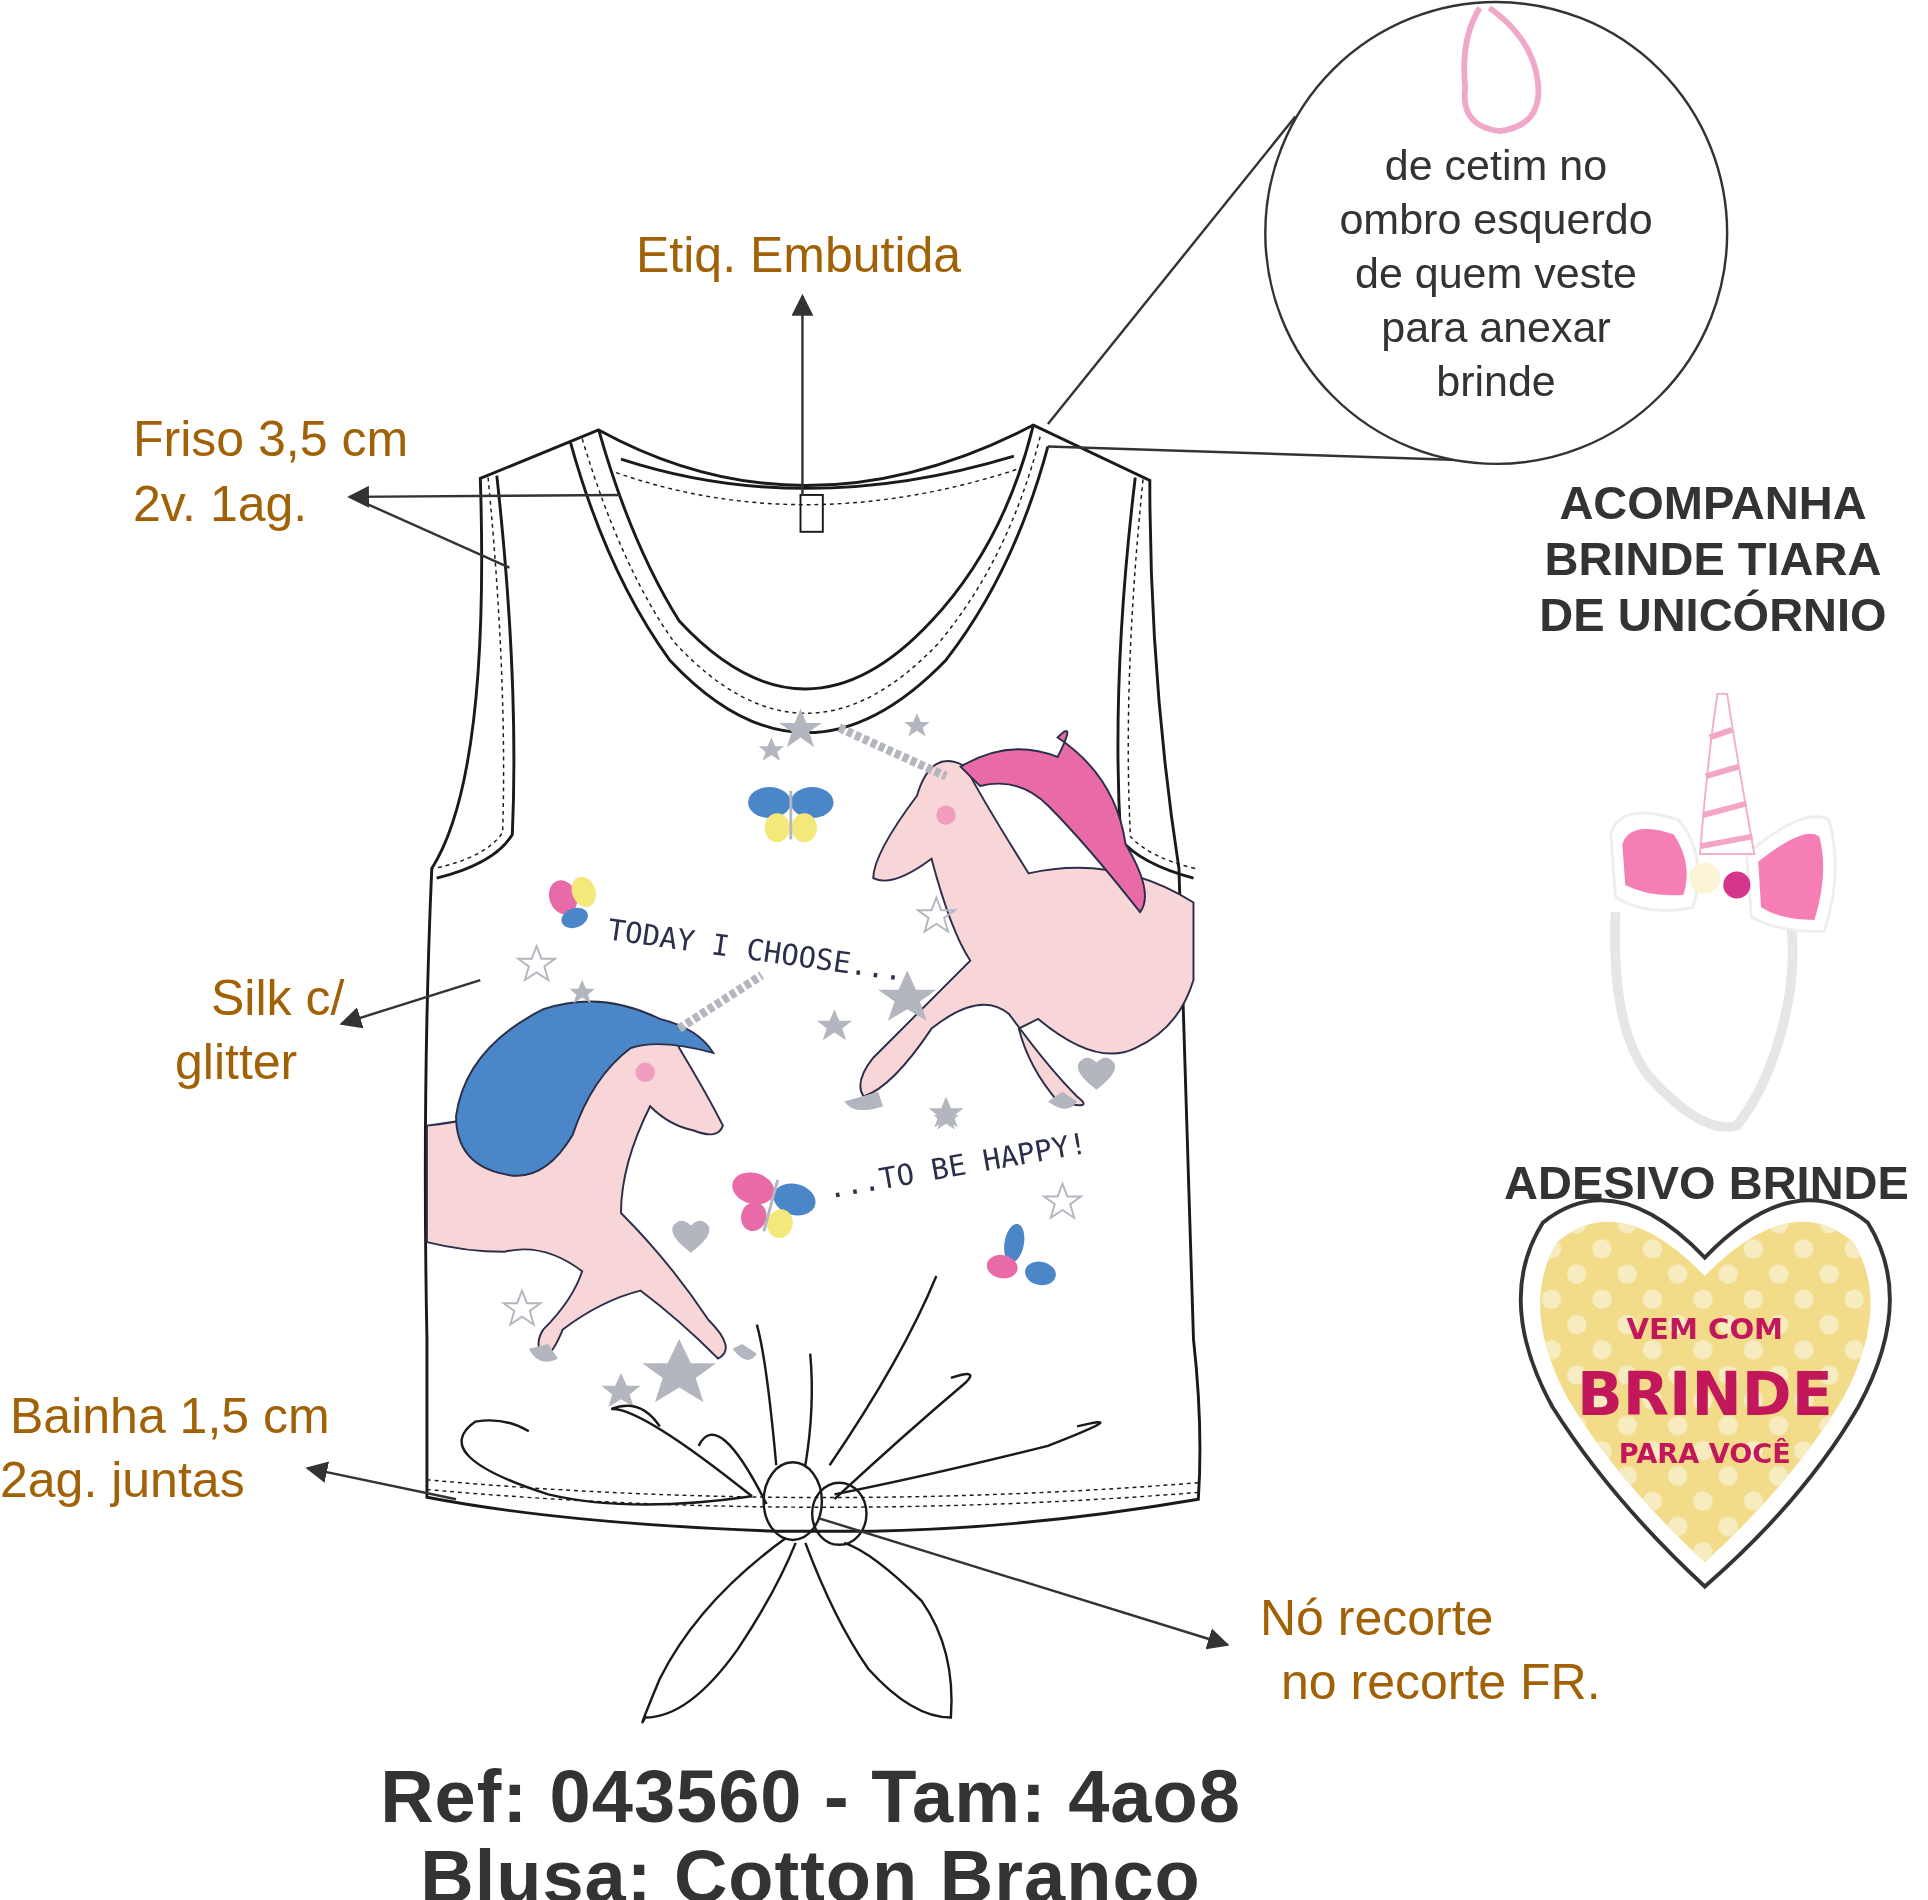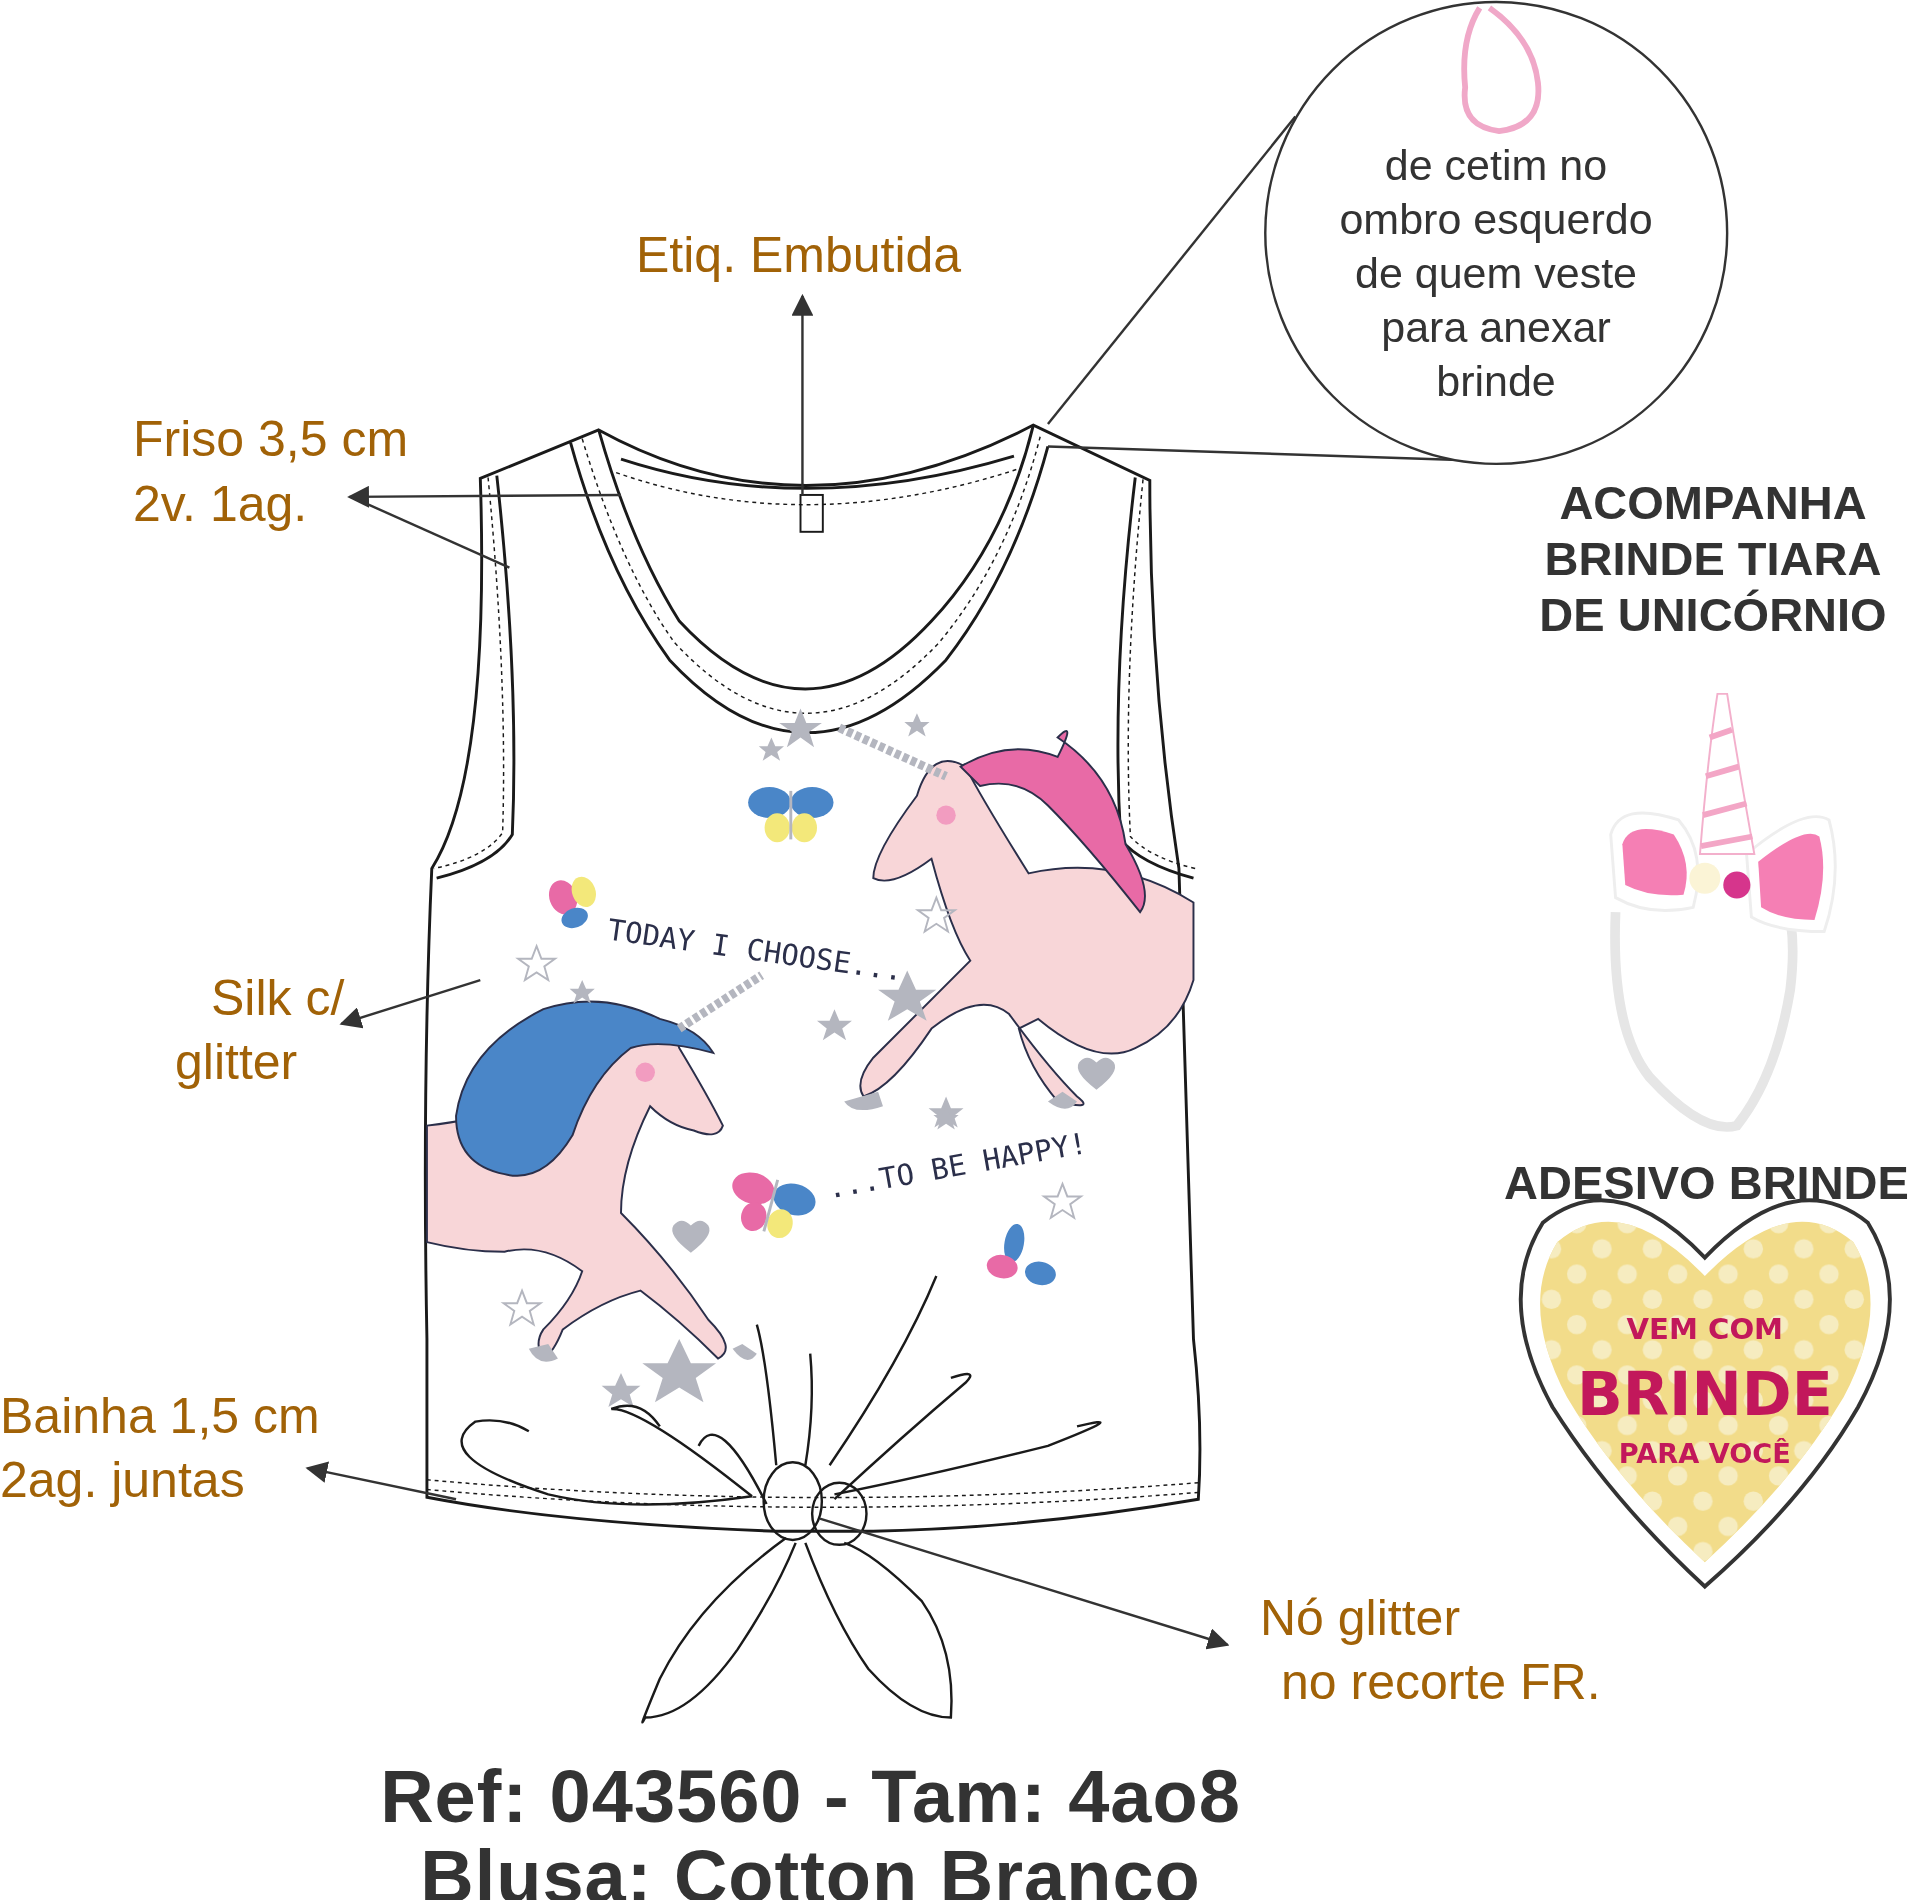--- a/index.html
+++ b/index.html
@@ -175,24 +175,24 @@
 </svg>
 
 <div class="lbl" style="left:636px; top:225px;">Etiq. Embutida</div>
 
 <div class="lbl" style="left:133px; top:409px;">Friso 3,5 cm</div>
 <div class="lbl" style="left:133px; top:474px;">2v. 1ag.</div>
 
 <div class="lbl" style="left:175px; top:968px;margin-left:36px;">Silk c/</div>
 <div class="lbl" style="left:175px; top:1032px;">glitter</div>
 
-<div class="lbl" style="left:0px; top:1386px;">Bainha 1,5 cm</div>
+<div class="lbl" style="left:10px; top:1386px;">Bainha 1,5 cm</div>
 <div class="lbl" style="left:0px; top:1450px;">2ag. juntas</div>
 
-<div class="lbl" style="left:1260px; top:1588px;">Nó glitter</div>
+<div class="lbl" style="left:1260px; top:1588px;">Nó recorte</div>
 <div class="lbl" style="left:1260px; top:1652px;margin-left:21px;">no recorte FR.</div>
 
 <div class="bubble-text">
   <div>de cetim no</div>
   <div>ombro esquerdo</div>
   <div>de quem veste</div>
   <div>para anexar</div>
   <div>brinde</div>
 </div>
 

